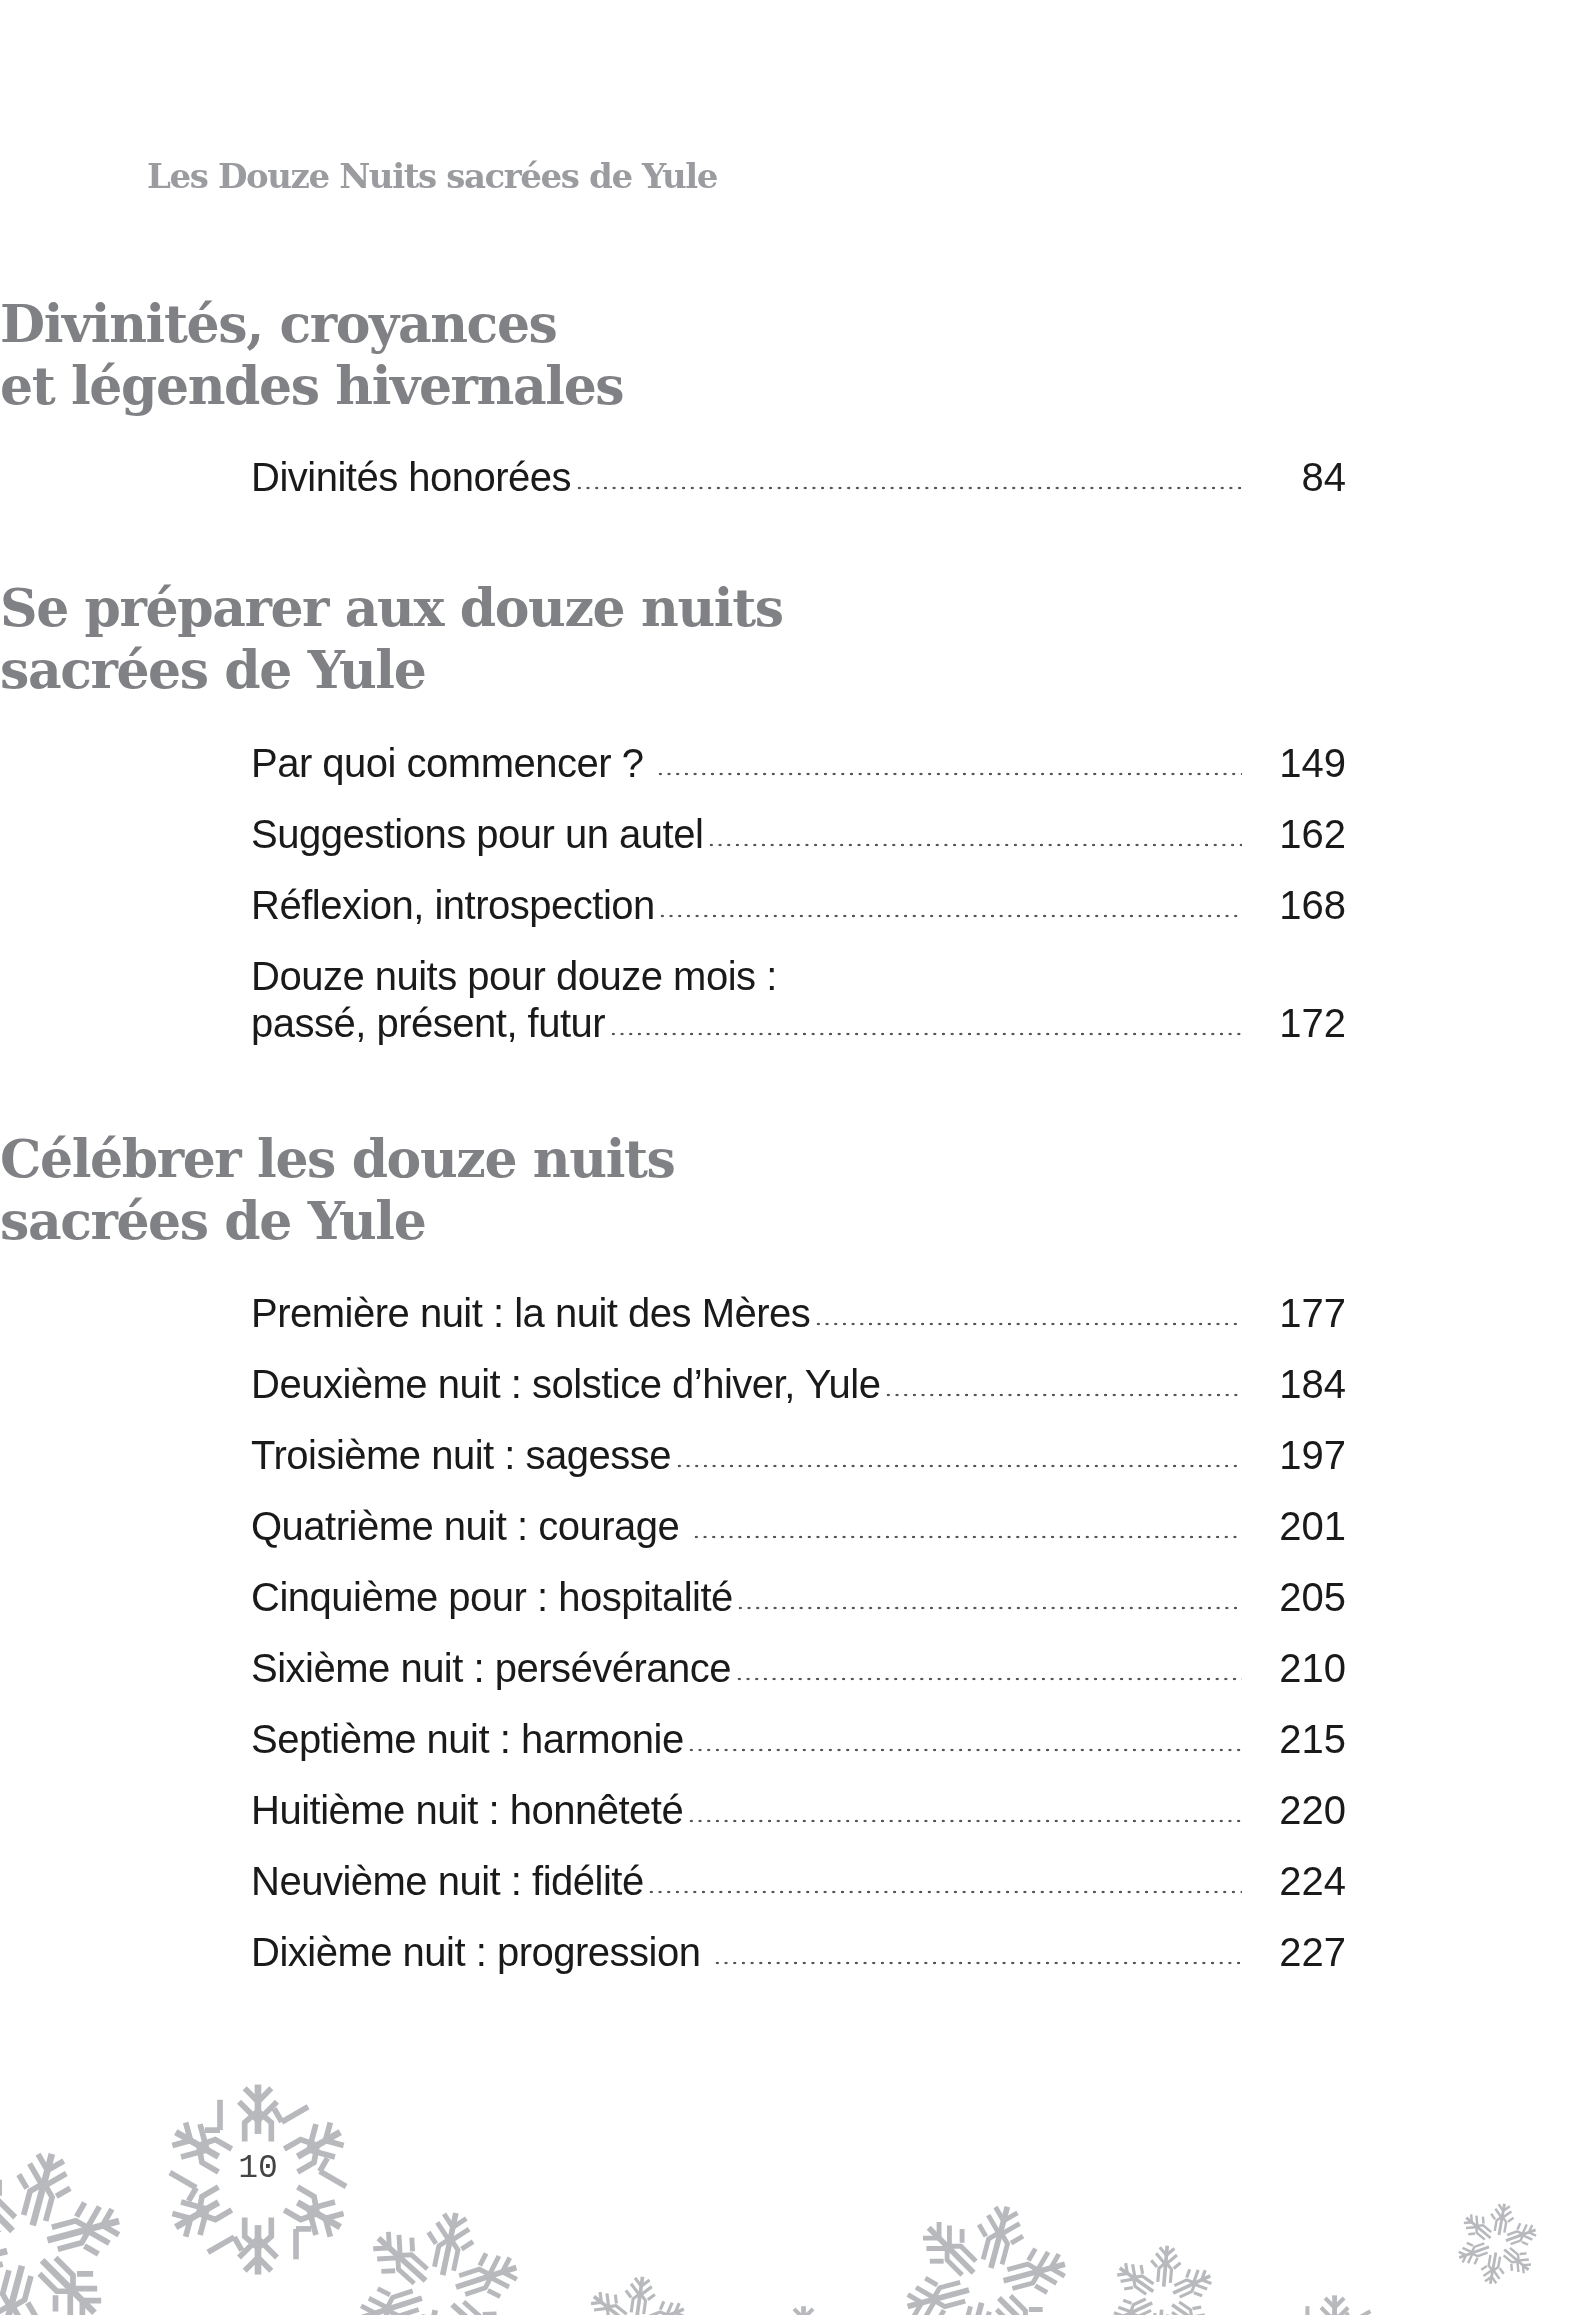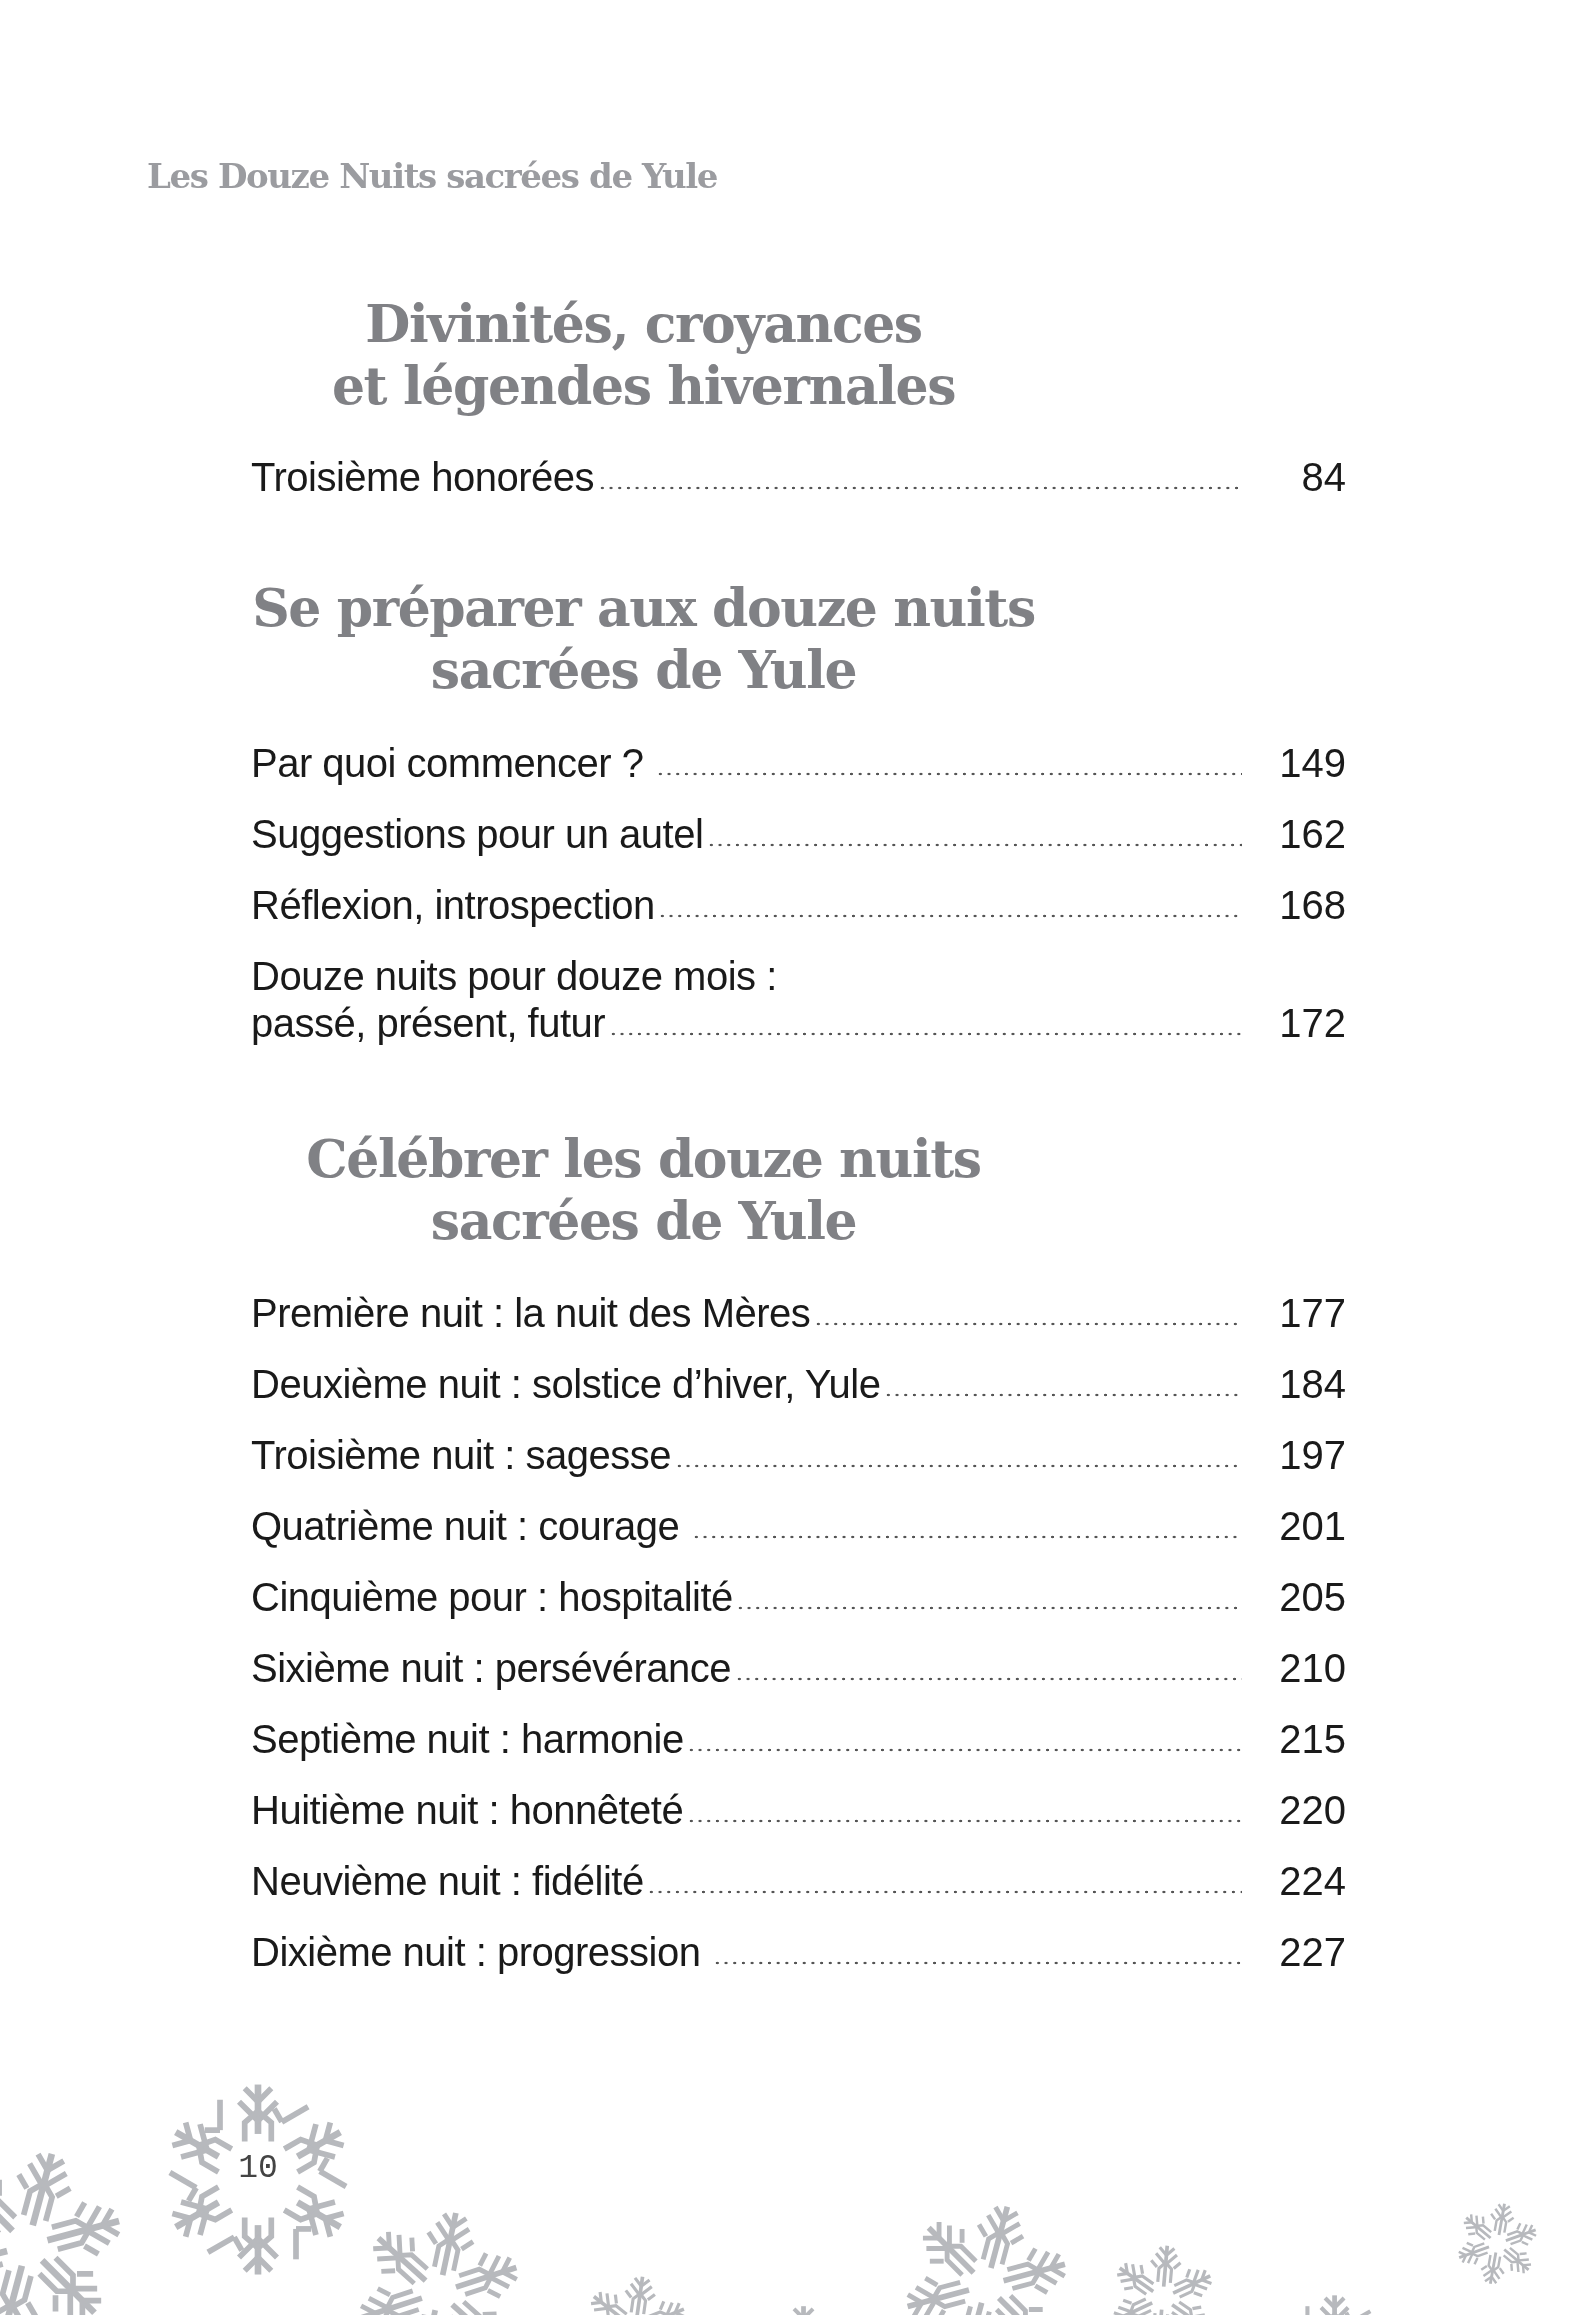--- a/index.html
+++ b/index.html
@@ -5,21 +5,21 @@
   html, body { margin: 0; padding: 0; background: #ffffff; }
   body { width: 1579px; height: 2316px; position: relative; overflow: hidden; }
   .page { position: absolute; left: 0; top: 0; width: 1579px; height: 2316px; background: #ffffff; margin-top: 11px; }
   .running-head {
     position: absolute; left: 147px; top: 145px;
     font-family: "DejaVu Serif", "Liberation Serif", serif;
     font-weight: bold; font-size: 34px; color: #9b9ca0; letter-spacing: -1.4px;
     white-space: nowrap;
   }
   .section-title {
-    position: absolute; left: 0; width: 1287px; text-align: center;
+    position: absolute; left: 0; width: 1287px; text-align: left;
     font-family: "DejaVu Serif", "Liberation Serif", serif;
     font-weight: bold; font-size: 52px; line-height: 62px; color: #808185;
     letter-spacing: -1.4px;
   }
   .toc-list { position: absolute; left: 251px; width: 1095px; }
   .toc-entry {
     position: relative; font-family: "Liberation Sans", sans-serif;
     font-size: 40px; color: #1a1a1a; height: 71px; line-height: 47px;
   }
   .toc-entry.two-line { height: 119px; }
@@ -47,21 +47,21 @@
 
   <div class="running-head">Les Douze Nuits sacrées de Yule</div>
 
   <div class="section-title" style="top:282px;">
     <div>Divinités, croyances</div>
     <div>et légendes hivernales</div>
   </div>
   <div class="toc-list" style="top:443px;">
     <div class="toc-entry">
       <div class="toc-row">
-        <span class="toc-label">Troisième honorées</span>
+        <span class="toc-label">Divinités honorées</span>
         <span class="toc-leader"></span>
         <span class="toc-page">84</span>
       </div>
     </div>
   </div>
 
   <div class="section-title" style="top:566px;">
     <div>Se préparer aux douze nuits</div>
     <div>sacrées de Yule</div>
   </div>

